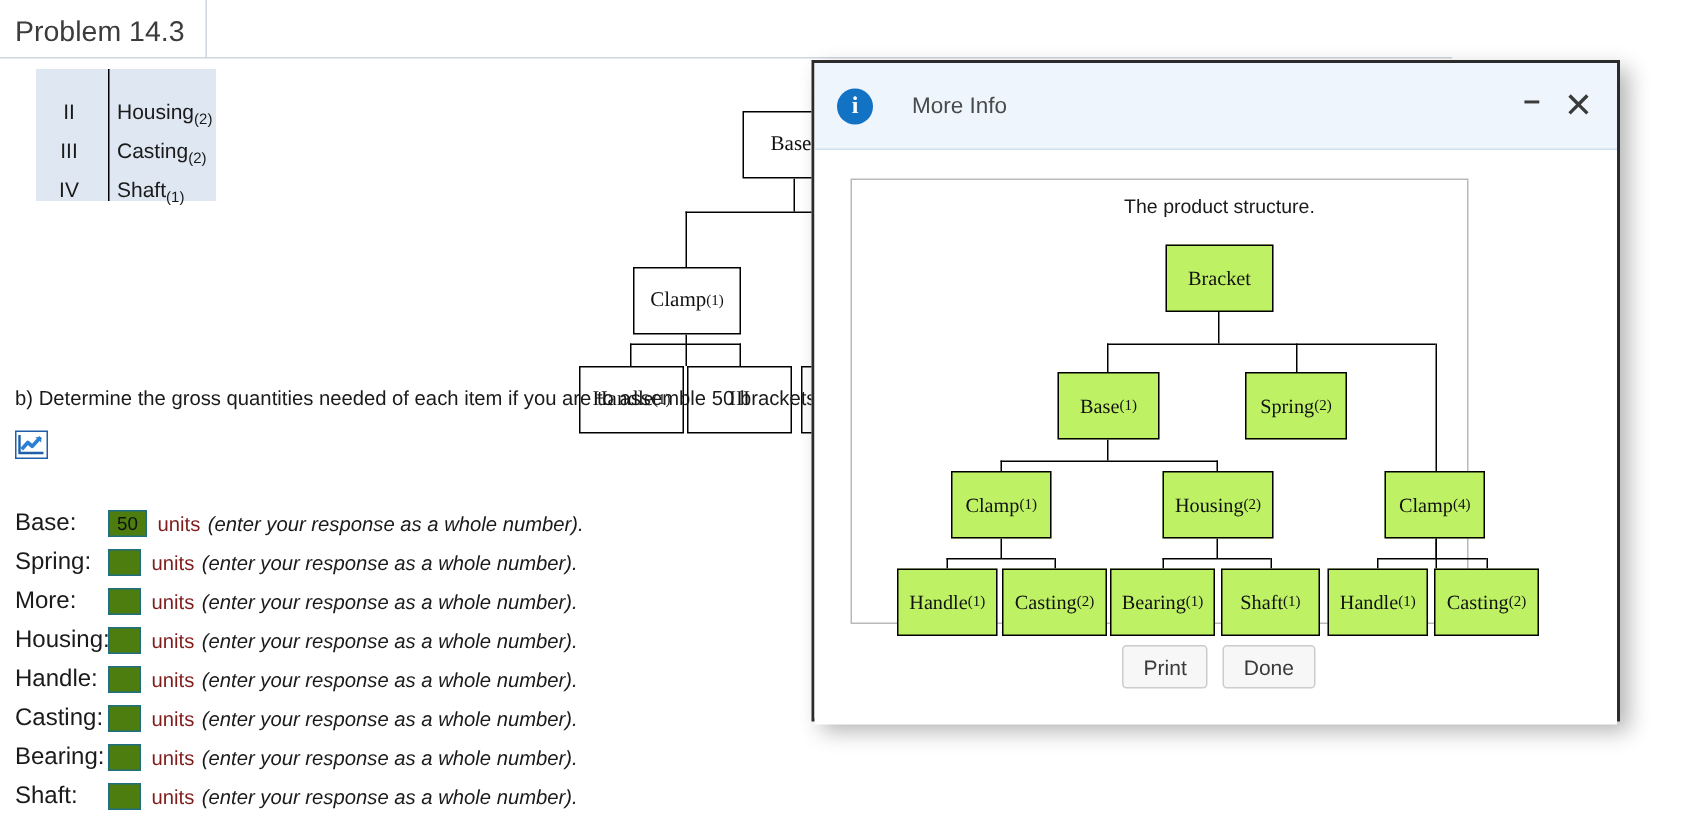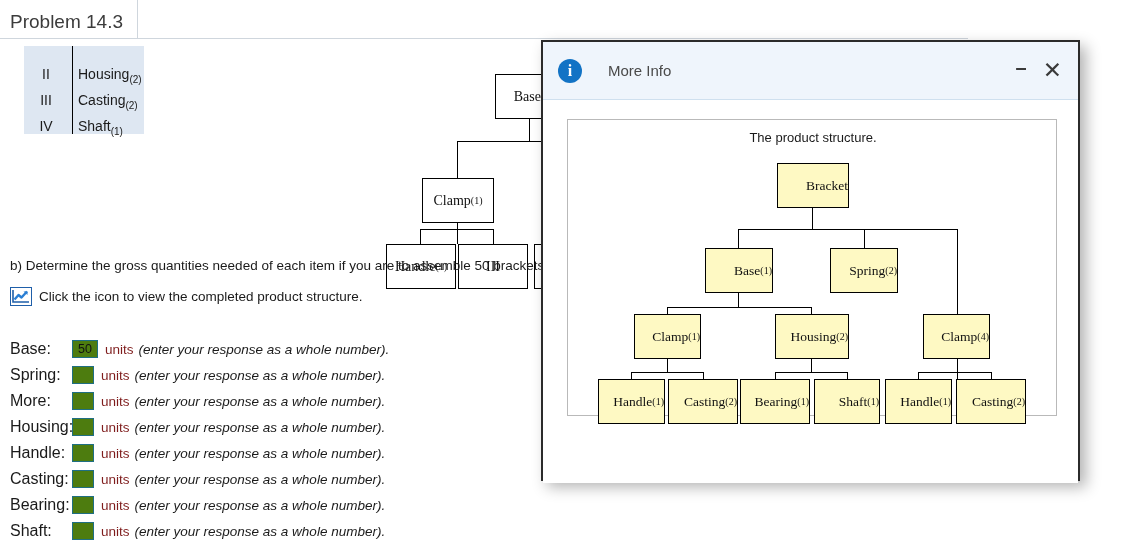--- a/index.html
+++ b/index.html
@@ -109,33 +109,33 @@
     flex: none;
   }
   #modal-title { margin-left: 26px; font-size: 15px; color: #4a4a4a; }
   #modal-ctrls { margin-left: auto; display: flex; align-items: center; gap: 16px; padding-right: 6px; }
   .ctrl-btn { color: #3a3a3a; cursor: default; line-height: 1; }
   #min-btn { font-size: 20px; font-weight: bold; position: relative; top: -4px; }
   #close-btn { font-size: 23px; }
 
   #modal-body { position: relative; height: 383px; background: #fff; }
   #panel {
-    position: absolute; left: 24px; top: 19px; width: 490px; height: 297px;
+    position: absolute; left: 24px; top: 19px; width: 412px; height: 297px;
     border: 1px solid #b9b9b9; background: #fff;
   }
   #panel-caption {
     position: absolute; left: 0; top: 10px; width: 490px; text-align: center;
     font-size: 13px; color: #1a1a1a;
   }
 
   #tree { position: absolute; left: 0; top: 0; width: 490px; height: 297px; }
   #tree .nd {
-    position: absolute; border: 1px solid #000; background: #fef9c3;
+    position: absolute; border: 1px solid #000; background: #bef264;
     font-family: "Liberation Serif", serif; font-size: 13.5px;
-    display: flex; align-items: center; justify-content: flex-end;
+    display: flex; align-items: center; justify-content: center;
     white-space: nowrap; color: #111;
   }
   #tree .ln { position: absolute; background: #000; }
 
   #modal-footer {
     position: absolute; left: 0; top: 330px; width: 539px;
     display: flex; justify-content: center; gap: 10px;
   }
   .mbtn {
     min-width: 55px; height: 29px; padding: 0 13px;
@@ -202,21 +202,20 @@
   <div id="qb">
     <div class="qtext">b) Determine the gross quantities needed of each item if you are to assemble 50 brackets.</div>
     <div id="icon-row">
       <span id="chart-icon">
         <svg width="20" height="17" viewBox="0 0 20 17" aria-hidden="true">
           <path d="M2 2 L2 14 L18 14" stroke="#1f5fa9" stroke-width="1.6" fill="none"></path>
           <path d="M3.5 11.5 L7.5 7 L10.5 9.5 L16 3.5" stroke="#2a7fd4" stroke-width="2.4" fill="none" stroke-linejoin="round"></path>
           <path d="M12.5 3.5 L16.5 3.5 L16.5 7" fill="#2a7fd4"></path>
         </svg>
       </span>
-      <span class="itext">Click the icon to view the completed product structure.</span>
     </div>
   </div>
 
   <div id="fields">
 
     <div class="frow">
       <span class="flabel">Base:</span>
       <span class="fbox filled">50</span>
       <span class="funits">units</span>
       <span class="fhint">(enter your response as a whole number).</span>
@@ -363,17 +362,21 @@
               <span>Handle</span>
               <span class="sub">(1)</span>
             </div>
           <div class="nd" style="left:388px; top:259px; width:70px; height:45px;">
               <span>Casting</span>
               <span class="sub">(2)</span>
             </div>
         </div>
       </div>
 
+      <div id="modal-footer">
+        <div class="mbtn">Print</div>
+        <div class="mbtn">Done</div>
+      </div>
 
     </div>
   </div>
 
 </div>
 
 </body></html>

